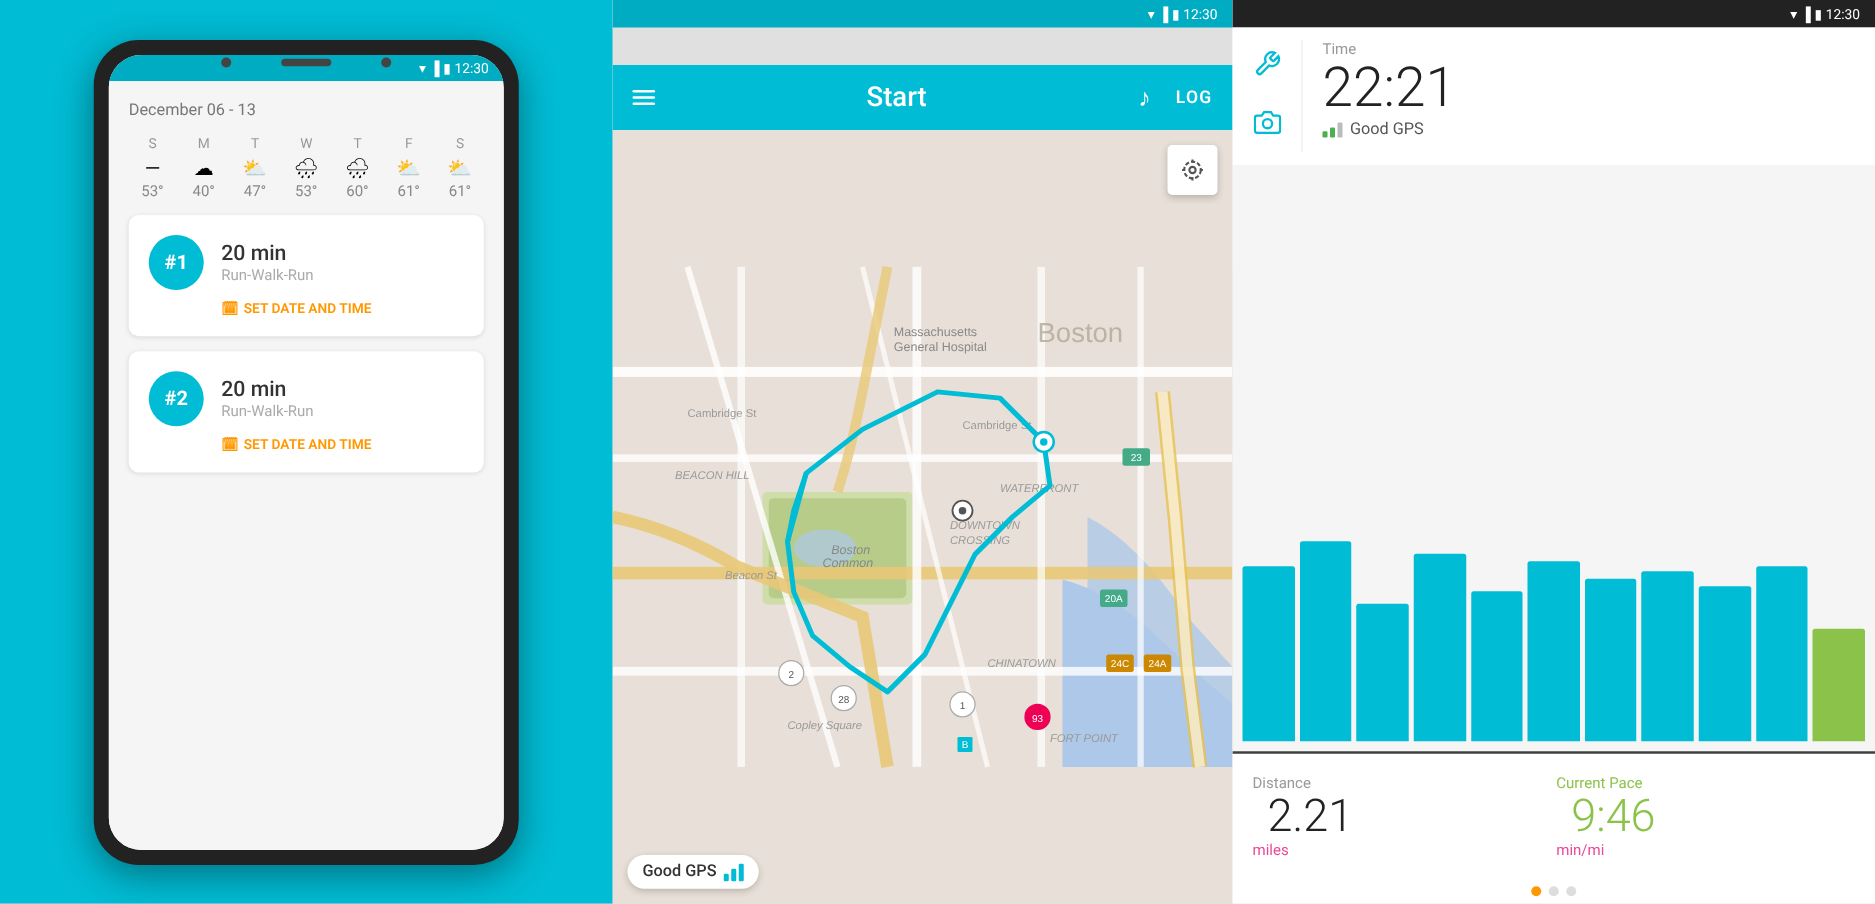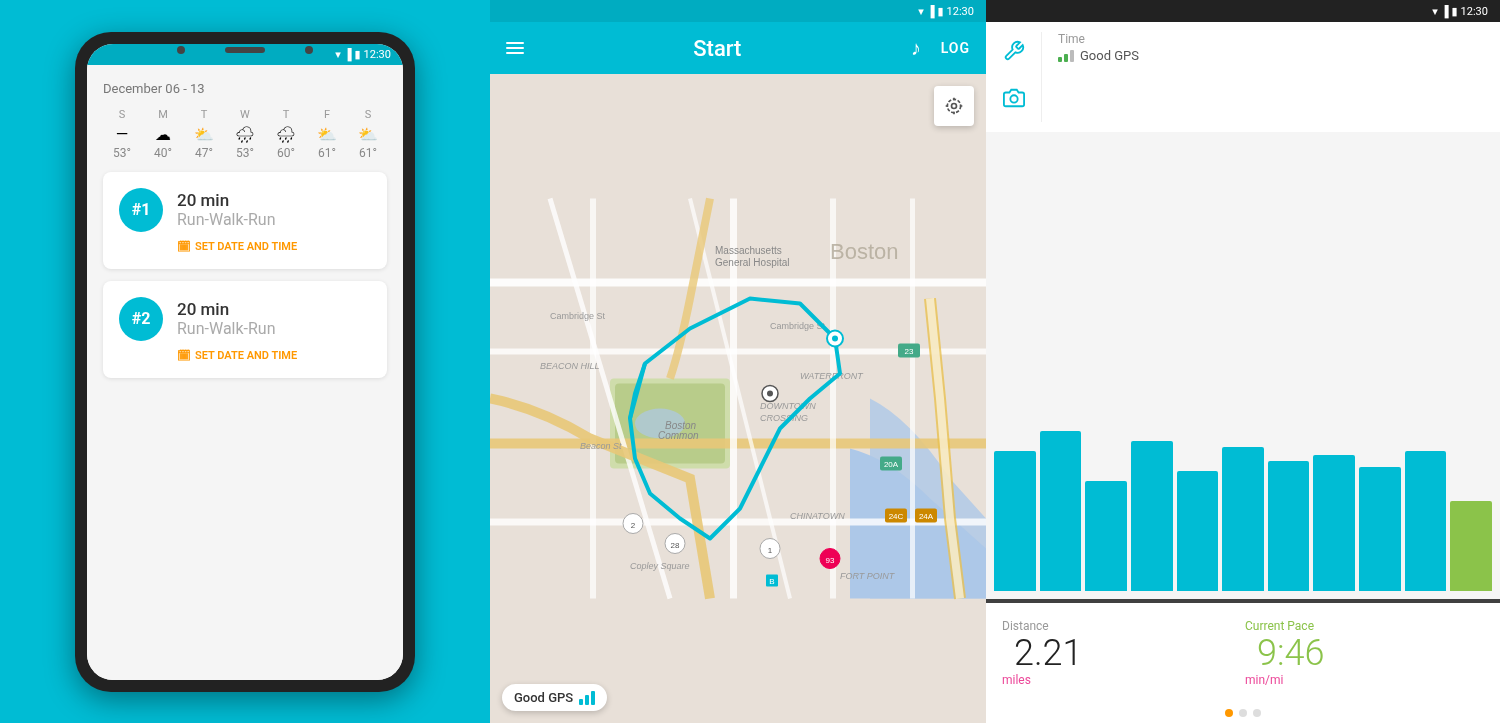--- a/index.html
+++ b/index.html
@@ -152,21 +152,21 @@
       flex-shrink: 0;
     }
 
     .workout-info .duration {
       font-size: 17px;
       font-weight: 500;
       color: #333;
     }
 
     .workout-info .type {
-      font-size: 16px;
+      font-size: 12px;
       color: #aaa;
     }
 
     .workout-action {
       color: #FF9800;
       font-size: 11px;
       font-weight: 600;
       display: flex;
       align-items: center;
       gap: 4px;
@@ -214,20 +214,21 @@
 
     .map-toolbar {
       background: #00BCD4;
       color: white;
       padding: 10px 16px;
       display: flex;
       align-items: center;
       justify-content: space-between;
       min-height: 52px;
       flex-shrink: 0;
+      margin-top: 30px;
     }
 
     .map-toolbar-title {
       font-size: 22px;
       font-weight: 500;
     }
 
     .map-toolbar-right {
       display: flex;
       align-items: center;
@@ -413,21 +414,21 @@
     }
 
     .chart-bar.cyan { background: #00BCD4; }
     .chart-bar.green { background: #8BC34A; }
 
     .stats-bottom {
       background: white;
       padding: 12px 16px;
       display: grid;
       grid-template-columns: 1fr 1fr;
-      border-top: 4px solid #404040;
+      border-top: 2px solid #404040;
       flex-shrink: 0;
       gap: 4px;
     }
 
     .stats-bottom-cell {
       padding: 4px 0;
     }
 
     .stats-bottom-label {
       font-size: 12px;
@@ -751,20 +752,21 @@
           <circle cx="12" cy="13" r="4"></circle>
         </svg>
       </div>
     </div>
 
     <div class="stats-time-section">
       <div class="stats-top-row">
 
         <div>
           <div class="stats-label">Time</div>
+          <div class="stats-time-big">22:21</div>
           <div class="stats-gps-row">
             <div class="gps-bars">
               <div class="gps-bar" style="height:5px;background:#4caf50;"></div>
               <div class="gps-bar" style="height:8px;background:#4caf50;"></div>
               <div class="gps-bar" style="height:12px;background:#bbb;"></div>
             </div>
             <span>Good GPS</span>
           </div>
         </div>
 

